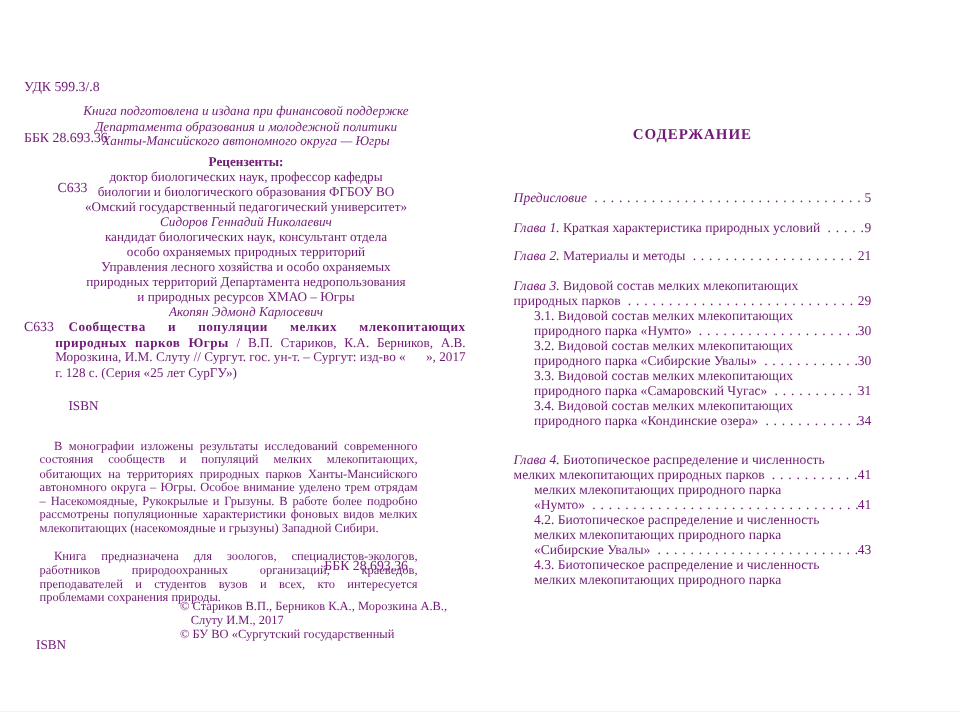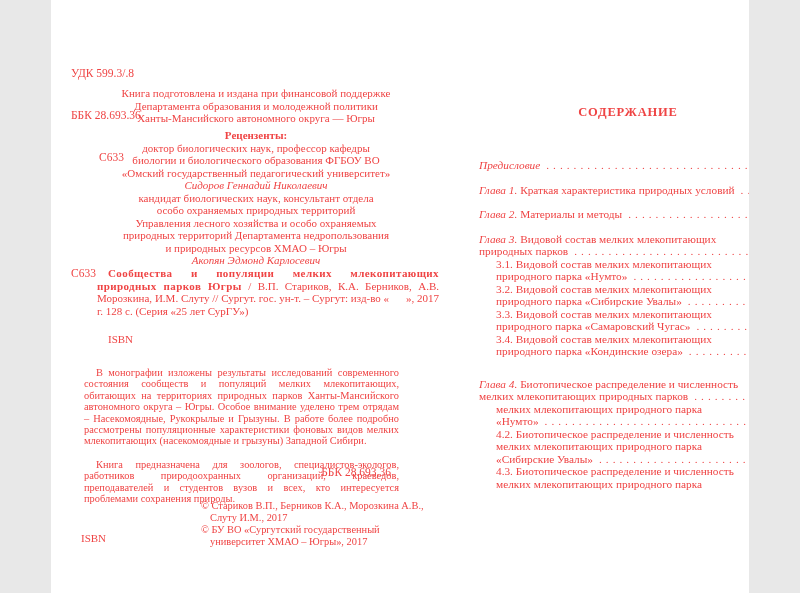--- a/index.html
+++ b/index.html
@@ -1,29 +1,29 @@
 <!DOCTYPE html>
 <html lang="ru"><head>
 <meta charset="utf-8">
 <style>
   html,body { margin:0; padding:0; background:#e8e8e8; }
   .sheet {
-    position:relative; width:698px; height:593px; margin:0 auto;
+    position:relative; width:800px; height:593px; margin:0 auto;
     background:#ffffff; overflow:hidden;
     font-family:"Liberation Serif","DejaVu Serif",serif;
-    color:#ef4444;
+    color:#701a75;
   }
   .abs { position:absolute; }
 
   
   .udc { left:20px; top:38px; font-size:11.5px; line-height:14px; white-space:pre; }
   .udc .code-row { padding-left:28px; }
 
   .funding { left:20px; top:87px; width:370px; text-align:center;
-             font-size:11px; line-height:12.6px; }
+             font-style:italic; font-size:11px; line-height:12.6px; }
 
   .reviewers { left:20px; top:129px; width:370px; text-align:center;
                font-size:11px; line-height:12.5px; }
   .reviewers .head { font-weight:bold; }
   .reviewers .name { font-style:italic; }
 
   .bib-code { left:20px; top:267px; font-size:11.5px; }
   .bib-text { left:46px; top:267px; width:342px; text-align:justify;
               font-size:11px; line-height:12.6px; text-indent:11px; }
   .bib-text .t { font-weight:bold; letter-spacing:0.4px; }
@@ -101,21 +101,20 @@
     <p>В монографии изложены результаты исследований современного состояния сообществ и популяций мелких млекопитающих, обитающих на территориях природных парков Ханты-Мансийского автономного округа – Югры. Особое внимание уделено трем отрядам – Насекомоядные, Рукокрылые и Грызуны. В работе более подробно рассмотрены популяционные характеристики фоновых видов мелких млекопитающих (насекомоядные и грызуны) Западной Сибири.</p>
     <p>Книга предназначена для зоологов, специалистов-экологов, работников природоохранных организаций, краеведов, преподавателей и студентов вузов и всех, кто интересуется проблемами сохранения природы.</p>
   </div>
 
   <div class="abs bbk-footer">ББК 28.693.36</div>
 
   <div class="abs copyright">
     <div>© Стариков В.П., Берников К.А., Морозкина А.В.,</div>
     <div class="cont">Слуту И.М., 2017</div>
     <div>© БУ ВО «Сургутский государственный</div>
-    <div class="cont">университет ХМАО – Югры», 2017</div>
   </div>
 
   <div class="abs isbn-bottom">ISBN</div>
 
   <div class="abs toc-heading">СОДЕРЖАНИЕ</div>
 
   <div class="abs toc">
 
     <div class="entry single">
       <div class="tline">

